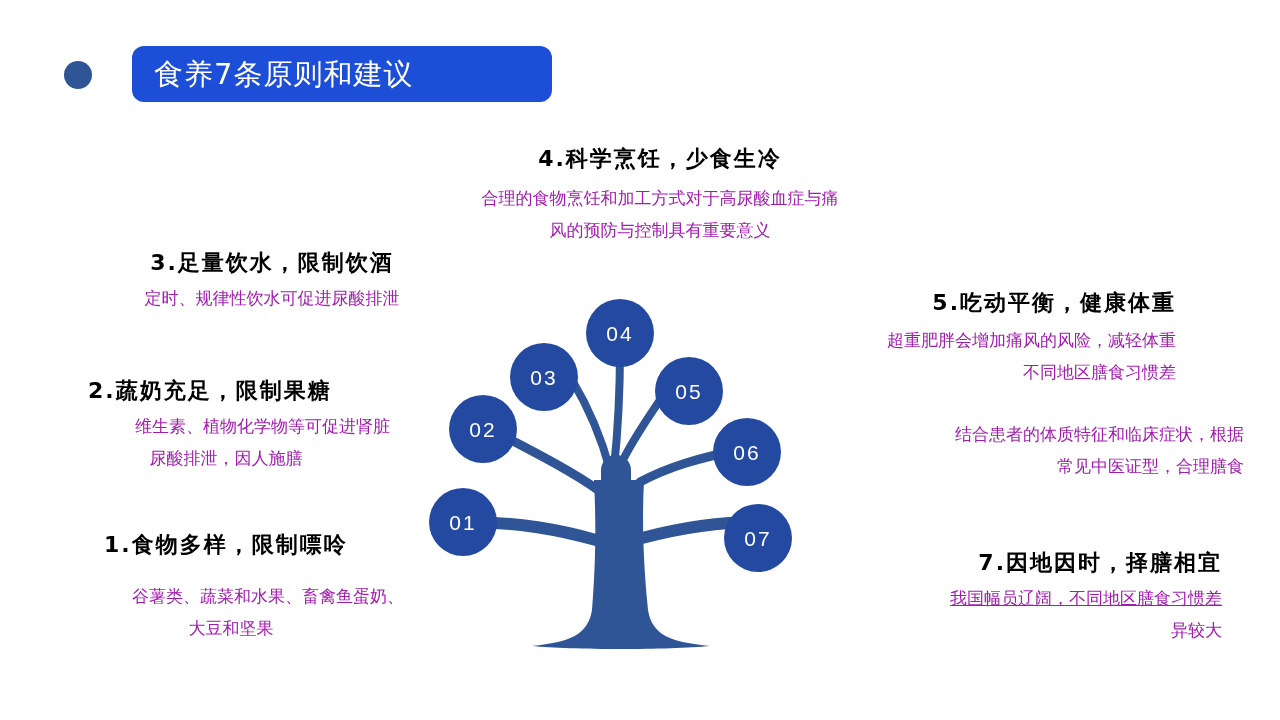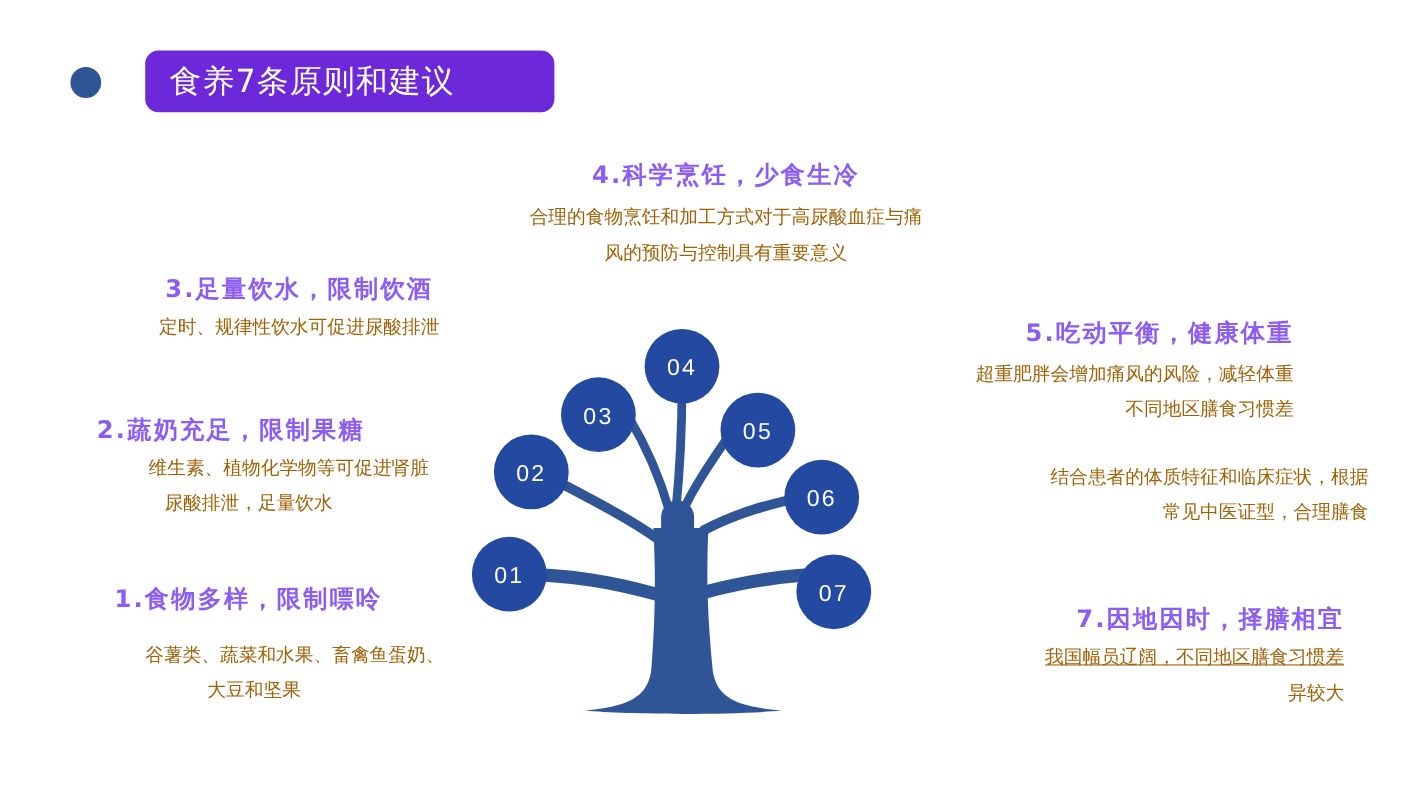--- a/index.html
+++ b/index.html
@@ -1,27 +1,27 @@
 <!DOCTYPE html>
 <html><head>
   <meta charset="utf-8">
   <style>
     * { margin: 0; padding: 0; box-sizing: border-box; }
     html, body { width: 1280px; height: 720px; background: #ffffff; overflow: hidden; }
     body { position: relative; font-family: "DejaVu Sans", "Liberation Sans", sans-serif; color: #1a1a1a; }
 
     .bullet-dot { position: absolute; left: 64px; top: 61px; width: 28px; height: 28px; border-radius: 50%; background: #2f5597; }
-    .title-pill { position: absolute; left: 132px; top: 46px; width: 372px; height: 56px; border-radius: 12px; background: #6d28d9; color: #fff;
+    .title-pill { position: absolute; left: 132px; top: 46px; width: 420px; height: 56px; border-radius: 12px; background: #1d4ed8; color: #fff;
       font-size: 29px; line-height: 56px; padding-left: 22px; letter-spacing: 1px; }
 
     .tree { position: absolute; left: 420px; top: 290px; width: 400px; height: 370px; }
 
     .item { position: absolute; }
-    .item .head { font-weight: bold; color: #8b5cf6; font-size: 22px; letter-spacing: 2px; white-space: nowrap; }
-    .item .desc { font-size: 17px; line-height: 32px; color: #a16207; white-space: nowrap; }
+    .item .head { font-weight: bold; color: #000000; font-size: 22px; letter-spacing: 2px; white-space: nowrap; }
+    .item .desc { font-size: 17px; line-height: 32px; color: #a21caf; white-space: nowrap; }
     .right-align { text-align: center; }
     .center-align { text-align: center; }
     .left-align { text-align: right; }
   </style>
 </head>
 <body>
 
 <div class="bullet-dot"></div>
 <div class="title-pill">食养7条原则和建议</div>
 
@@ -75,21 +75,21 @@
 </div>
 
 <div class="item right-align" style="left:100px; top:248px; width:344px;">
   <div class="head">3.足量饮水，限制饮酒</div>
   <div class="desc" style="margin-top:4px;">定时、规律性饮水可促进尿酸排泄</div>
 </div>
 
 <div class="item" style="left:70px; top:376px; width:320px;">
   <div class="head" style="padding-left:18px;">2.蔬奶充足，限制果糖</div>
   <div class="desc left-align" style="margin-top:4px;">维生素、植物化学物等可促进肾脏</div>
-  <div class="desc right-align" style="width:312px;">尿酸排泄，足量饮水</div>
+  <div class="desc right-align" style="width:312px;">尿酸排泄，因人施膳</div>
 </div>
 
 <div class="item" style="left:64px; top:530px; width:340px;">
   <div class="head" style="padding-left:40px;">1.食物多样，限制嘌呤</div>
   <div class="desc left-align" style="margin-top:20px;">谷薯类、蔬菜和水果、畜禽鱼蛋奶、</div>
   <div class="desc right-align" style="width:334px;">大豆和坚果</div>
 </div>
 
 <div class="item left-align" style="left:796px; top:288px; width:380px;">
   <div class="head">5.吃动平衡，健康体重</div>

